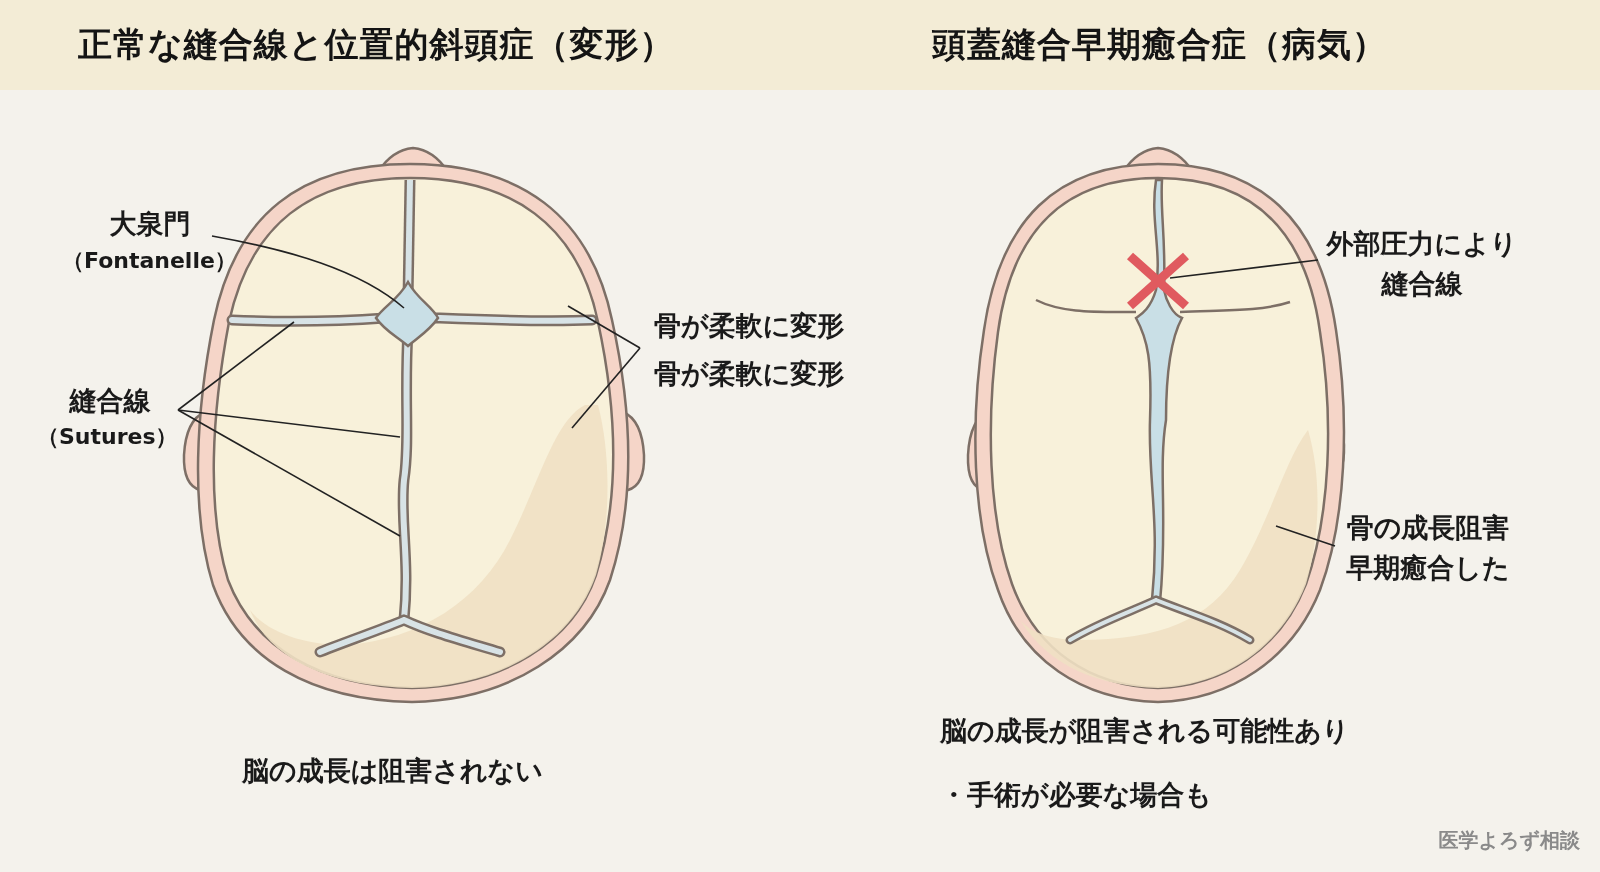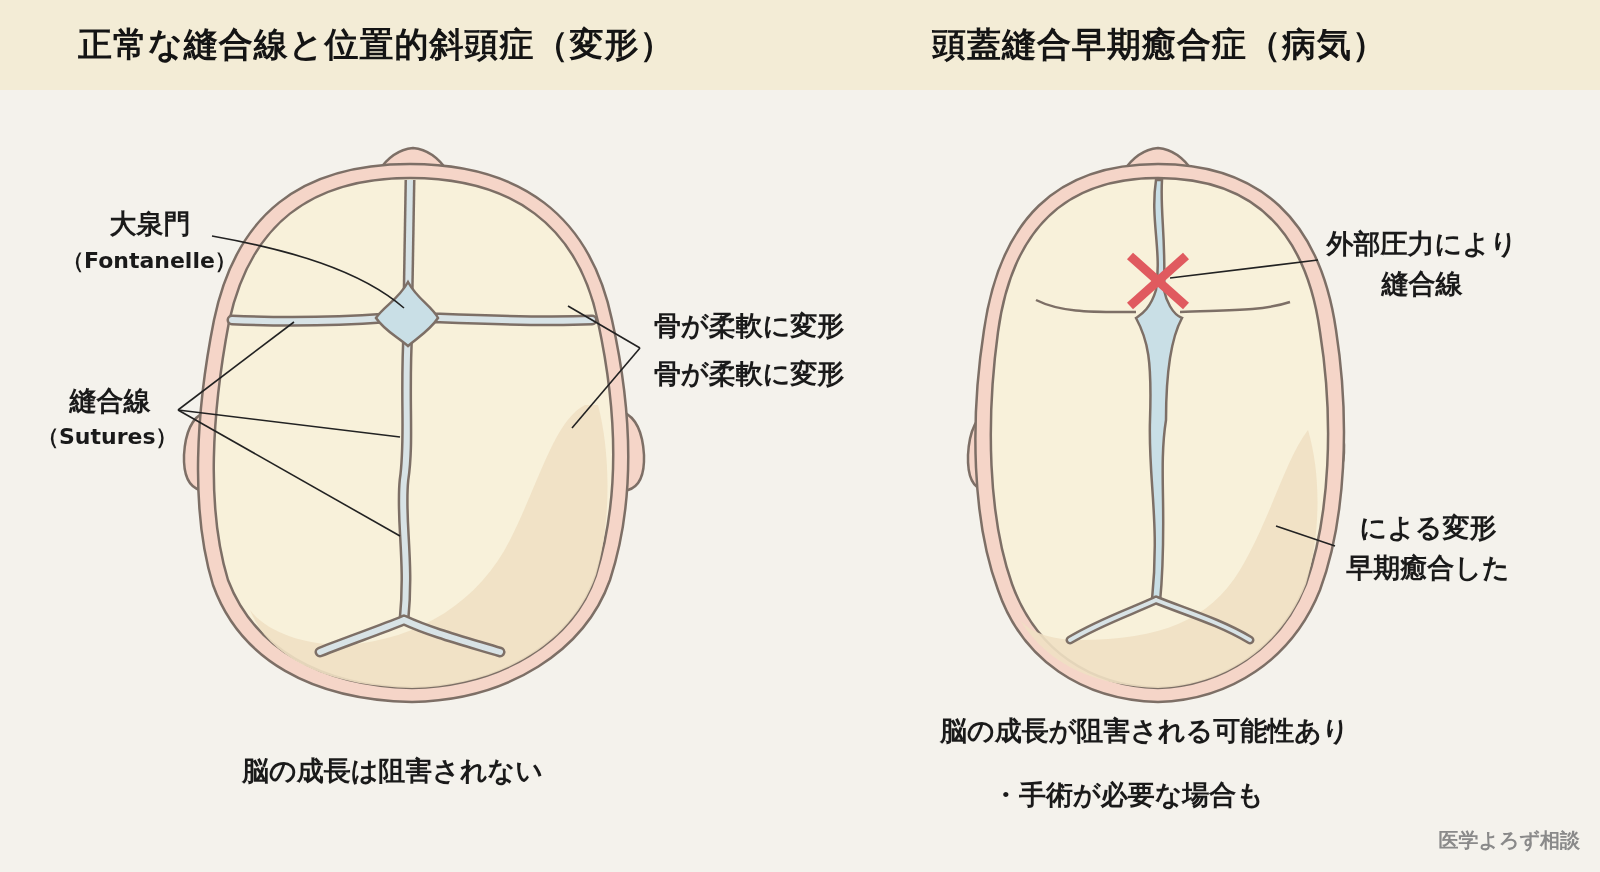--- a/index.html
+++ b/index.html
@@ -106,18 +106,18 @@
 <div class="label jp center" style="left:100px; top:206px; width:100px;">大泉門</div>
 <div class="label en" style="left:62px; top:248px;">（Fontanelle）</div>
 <div class="label jp center" style="left:60px; top:383px; width:100px;">縫合線</div>
 <div class="label en" style="left:37px; top:424px;">（Sutures）</div>
 <div class="label jp" style="left:654px; top:308px;">骨が柔軟に変形</div>
 <div class="label jp" style="left:654px; top:356px;">骨が柔軟に変形</div>
 <div class="caption" style="left:242px; top:752px;">脳の成長は阻害されない</div>
 
 <div class="label jp center" style="left:1322px; top:226px; width:200px;">外部圧力により</div>
 <div class="label jp center" style="left:1322px; top:266px; width:200px;">縫合線</div>
-<div class="label jp center" style="left:1338px; top:510px; width:180px;">による変形</div>
+<div class="label jp center" style="left:1338px; top:510px; width:180px;">骨の成長阻害</div>
 <div class="label jp center" style="left:1338px; top:550px; width:180px;">早期癒合した</div>
 <div class="caption" style="left:940px; top:712px;">脳の成長が阻害される可能性あり</div>
-<div class="caption" style="left:992px; top:776px;">・手術が必要な場合も</div>
+<div class="caption" style="left:940px; top:776px;">・手術が必要な場合も</div>
 
 <div class="watermark">医学よろず相談</div>
 
 </body></html>

